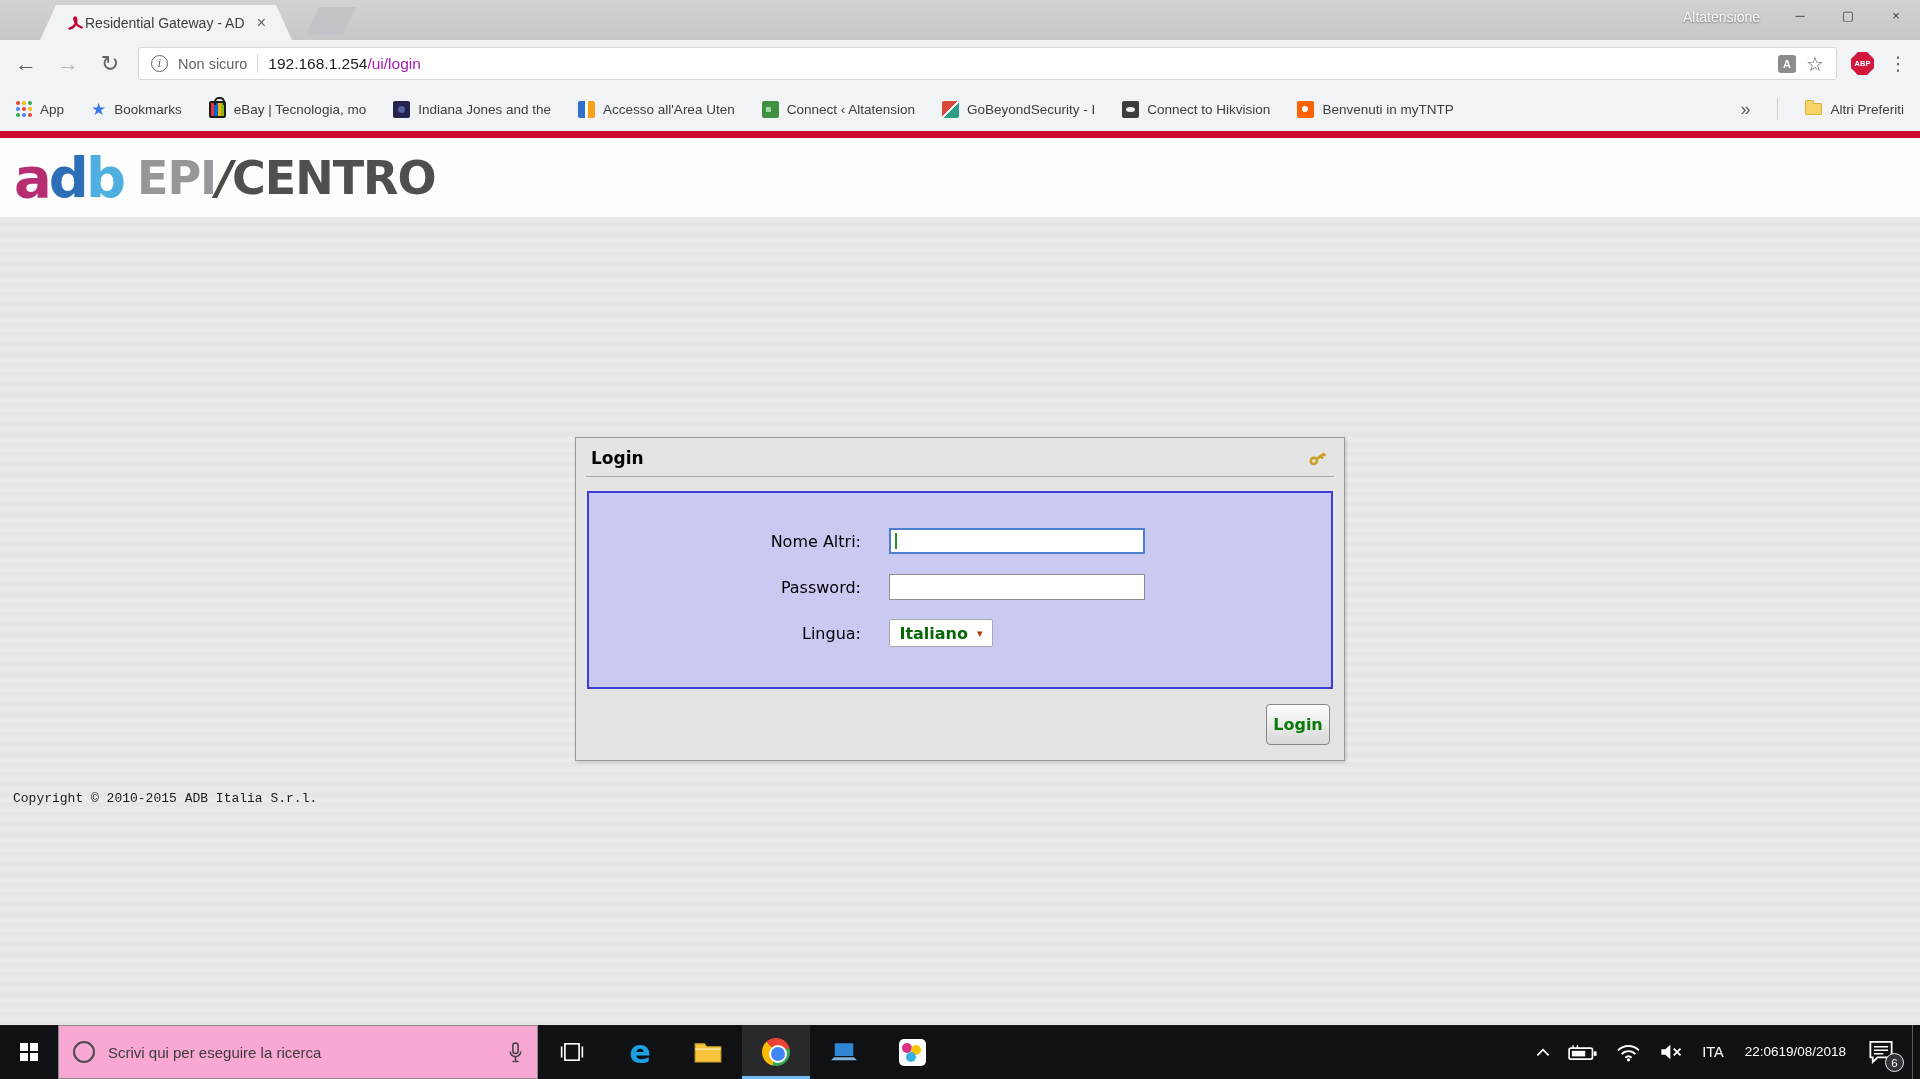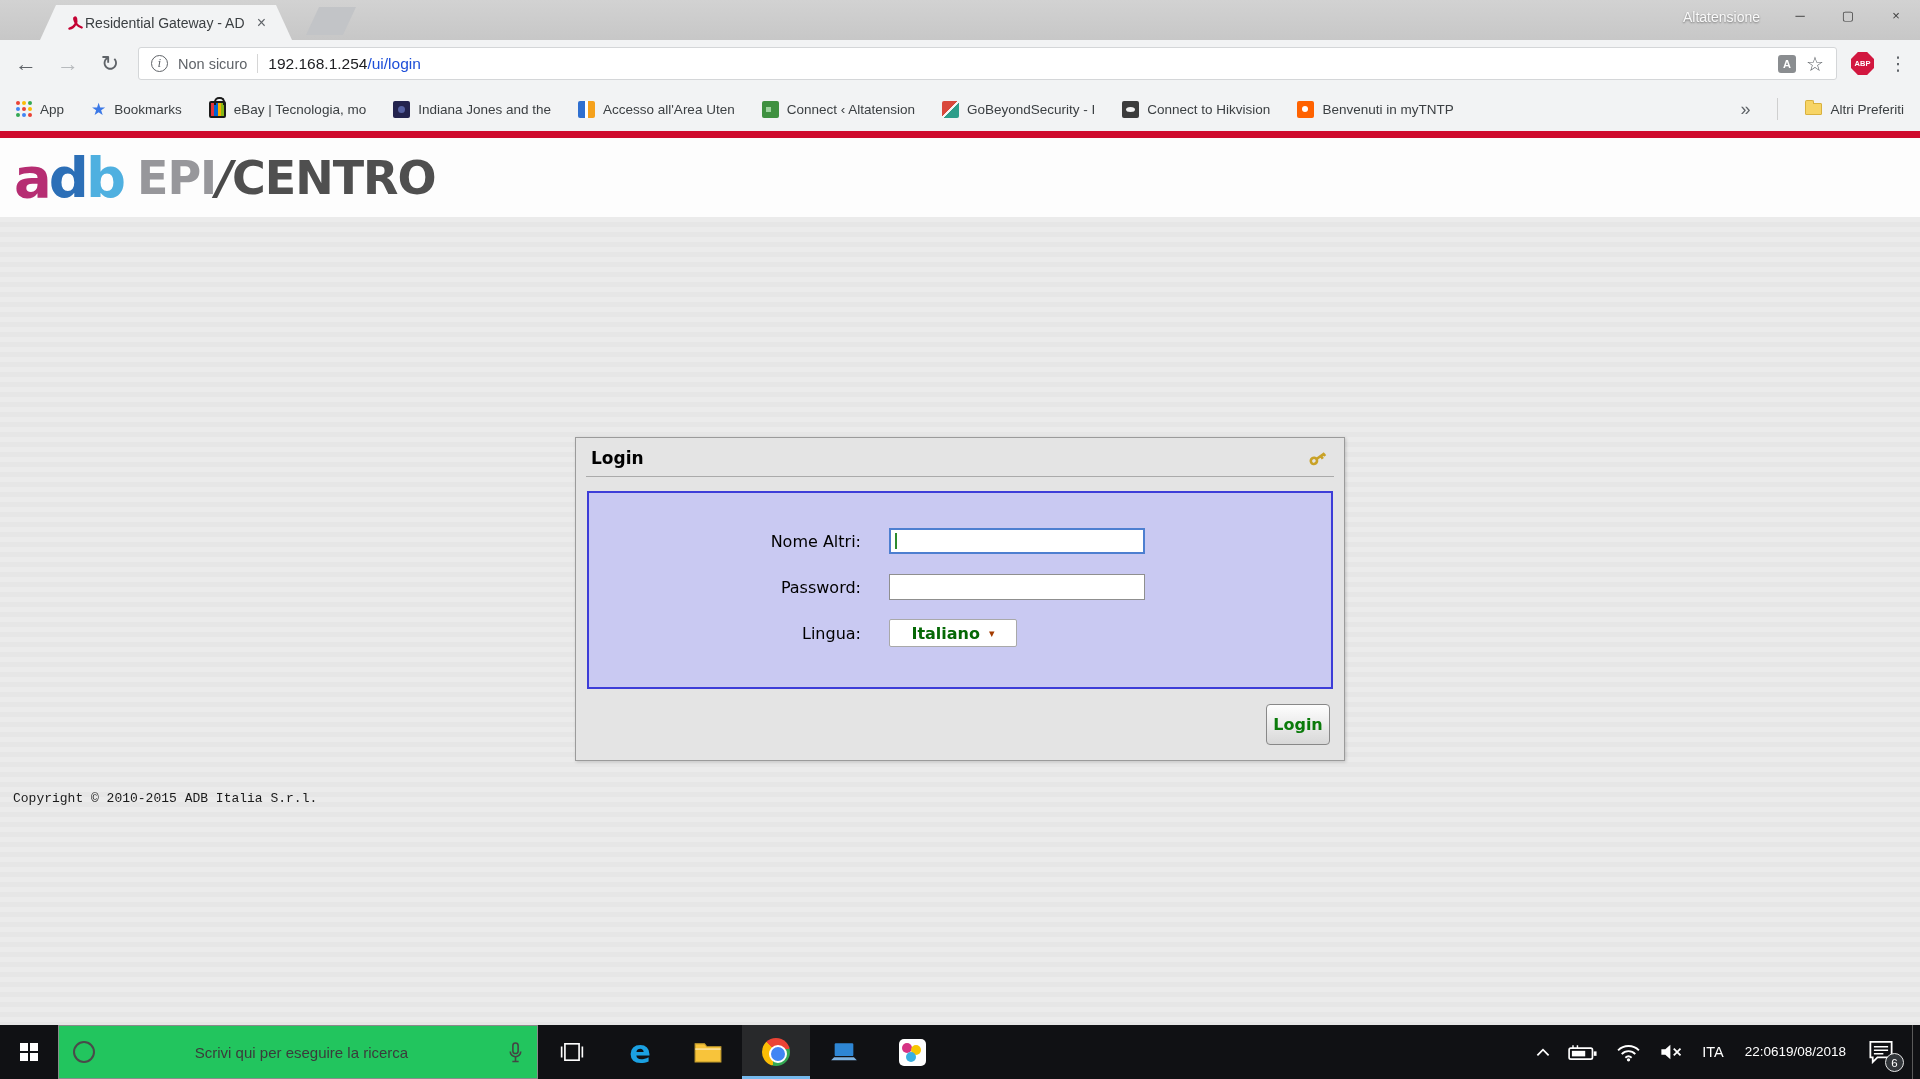--- a/index.html
+++ b/index.html
@@ -26,21 +26,21 @@
   #toolbar { height:47px; background:#f2f3f4; display:flex; align-items:center; padding:0 12px; gap:14px; }
   .nav-ic { font-size:22px; color:#5f6368; width:28px; text-align:center; }
   .nav-ic.disabled { color:#b7babd; }
   #omnibox { flex:1; height:33px; background:#fff; border:1px solid #d4d6d8; border-radius:3px;
          display:flex; align-items:center; padding:0 12px; gap:10px; }
   .info-ic { width:17px; height:17px; border:1.7px solid #5f6368; border-radius:50%; color:#5f6368;
          font-size:11px; display:flex; align-items:center; justify-content:center; font-style:italic; font-family:"DejaVu Serif",serif; }
   .sec-label { font-size:14.5px; color:#5f6368; }
   .om-div { width:1px; height:19px; background:#d6d6d6; }
   .url { font-size:15.5px; color:#202124; }
-  .url-path { color:#1d4ed8; }
+  .url-path { color:#a21caf; }
   .om-spacer { flex:1; }
   .translate-ic { width:18px; height:18px; background:#8a8d90; border-radius:3px; color:#fff;
          font-size:11px; font-weight:bold; display:flex; align-items:center; justify-content:center; }
   .star-ic { font-size:20px; color:#5f6368; }
   .abp-ic { width:23px; height:23px; background:#d2173f; color:#fff; font-weight:bold; font-size:7.5px;
          display:flex; align-items:center; justify-content:center;
          clip-path:polygon(30% 0,70% 0,100% 30%,100% 70%,70% 100%,30% 100%,0 70%,0 30%); }
   .menu-ic { font-size:19px; color:#5f6368; width:20px; text-align:center; }
 
   
@@ -85,38 +85,38 @@
   .lb-header { display:flex; justify-content:space-between; align-items:center; padding:8px 14px 4px 15px; }
   .lb-title { font-family:"DejaVu Sans",sans-serif; font-weight:bold; font-size:17px; color:#000; }
   .lb-sep { border-top:1px solid #aaa; margin:2px 10px 0 10px; }
   .lb-panel { margin:14px 11px 0 11px; height:198px; background:#c9c9f2; border:2px solid #3d3dd8; padding-top:34px; }
   .lb-row { display:flex; align-items:center; height:28px; margin-bottom:18px; }
   .lb-label { width:300px; text-align:right; padding-right:28px; font-family:"DejaVu Sans",sans-serif; font-size:16px; color:#000; }
   .inp-wrap { position:relative; display:inline-block; }
   .lb-input { width:256px; height:26px; border:1px solid #8f8f8f; background:#fff; font-size:14px; padding:0 5px; }
   .lb-input.focused { border:2px solid #4d7fd0; }
   .caret { position:absolute; left:6px; top:5px; width:2px; height:16px; background:#2e8b2e; }
-  .lb-select { width:128px; height:28px; background:#fff; border:1px solid #a9a9a9; border-radius:2px;
+  .lb-select { width:104px; height:28px; background:#fff; border:1px solid #a9a9a9; border-radius:2px;
         display:flex; align-items:center; justify-content:center; gap:9px;
         font-family:"DejaVu Sans",sans-serif; font-weight:bold; font-size:16px; color:#056805; }
   .dd-arrow { color:#a33c00; font-size:11px; }
   .lb-footer { position:relative; height:70px; }
   .lb-login-btn { position:absolute; right:14px; top:15px; width:64px; height:41px;
         background:linear-gradient(#fefefe,#d8d8d8); border:1px solid #888; border-radius:4px;
         font-family:"DejaVu Sans",sans-serif; font-weight:bold; font-size:16px; color:#0a7a0a; }
   #copyright { position:absolute; left:13px; top:574px; font-family:Liberation Mono, monospace; font-size:13px; color:#1a1a1a; }
 
   
   #taskbar { position:absolute; left:0; bottom:0; width:1920px; height:54px; background:#101114;
         display:flex; align-items:stretch; }
   .tb-start { width:58px; display:flex; align-items:center; justify-content:center; }
   .start-grid { display:grid; grid-template-columns:8px 8px; grid-template-rows:8px 8px; gap:2px; }
   .start-grid i { background:#fff; }
-  .tb-search { width:480px; background:#22c55e; border:1px solid #8a8a8a; display:flex; align-items:center;
-        padding:0 14px; gap:13px;text-align:center; }
+  .tb-search { width:480px; background:#f9a8d4; border:1px solid #8a8a8a; display:flex; align-items:center;
+        padding:0 14px; gap:13px; }
   .cortana-ring { width:22px; height:22px; border:2.5px solid #4a4a4a; border-radius:50%; }
   .tb-search-text { font-size:15px; color:#3b3b3b; flex:1; white-space:nowrap; overflow:hidden; }
   .tb-slot { width:68px; display:flex; align-items:center; justify-content:center; position:relative; }
   .tb-slot.active { background:rgba(255,255,255,.10); box-shadow:inset 0 -3px 0 #76b9ed; }
   .edge-e { font-size:32px; font-weight:bold; color:#1ba1e2; font-family:"DejaVu Sans",sans-serif; }
   .chrome-ball { width:28px; height:28px; border-radius:50%;
         background:conic-gradient(from -45deg,#ea4335 0 120deg,#34a853 120deg 240deg,#fbbc05 240deg 360deg); position:relative; }
   .chrome-ball::after { content:""; position:absolute; left:7px; top:7px; width:14px; height:14px;
         border-radius:50%; background:#4285f4; border:2.5px solid #fff; }
   .palette-sq { width:27px; height:27px; background:#fff; border-radius:5px; position:relative; }

